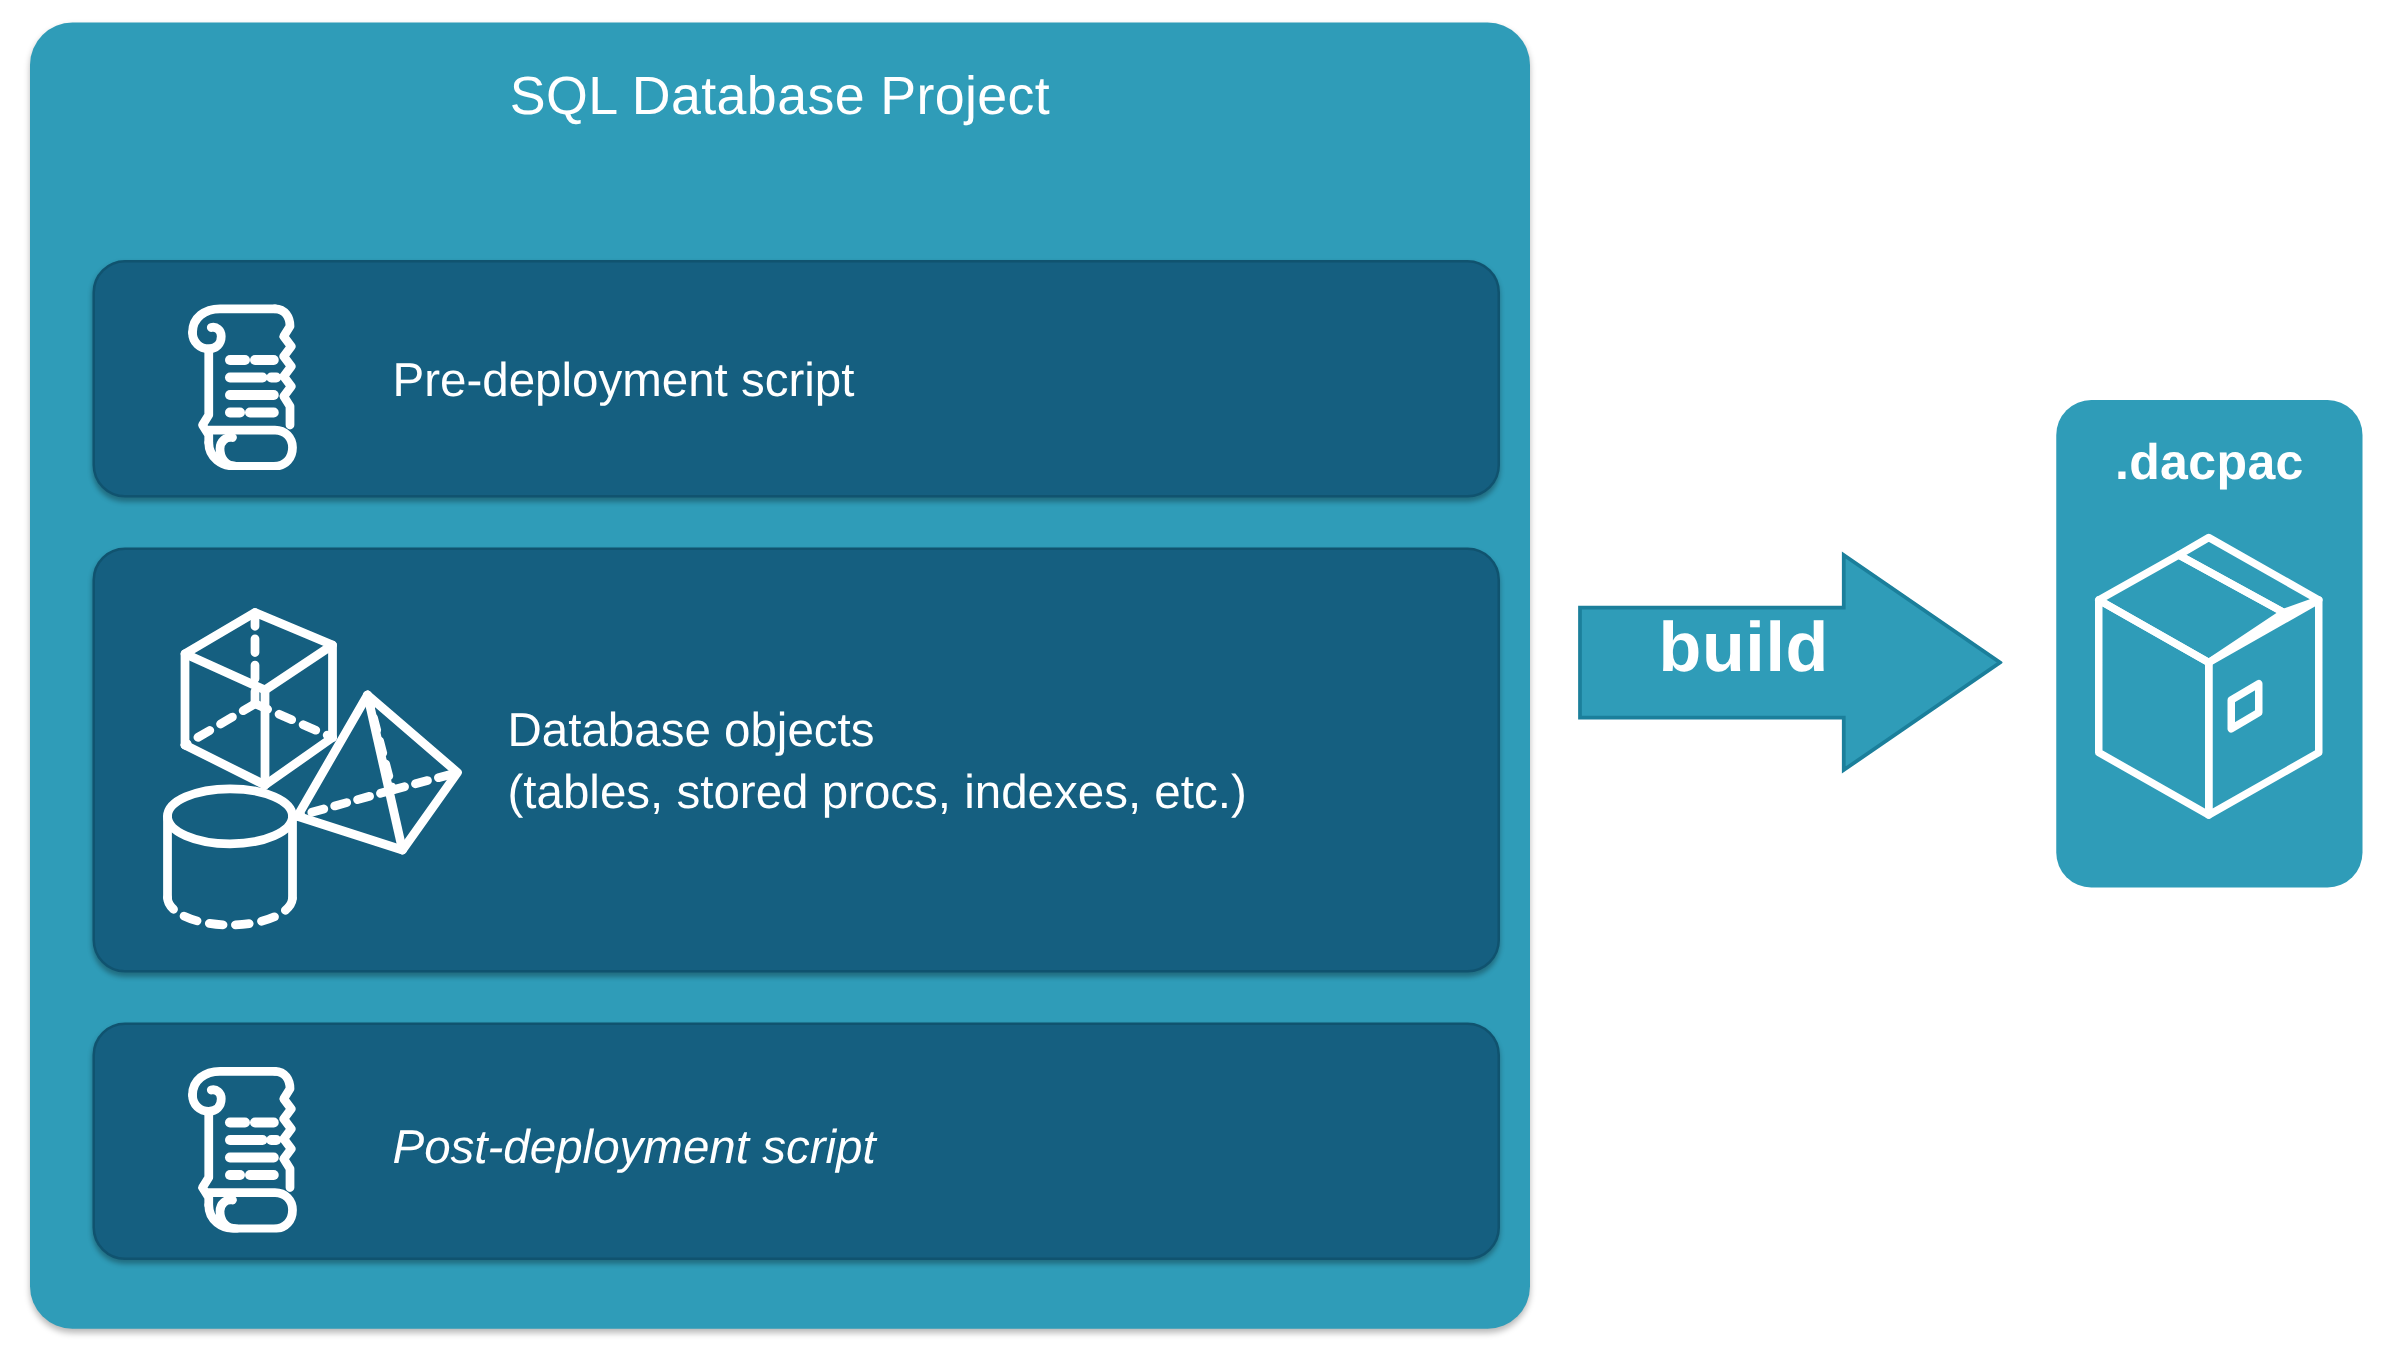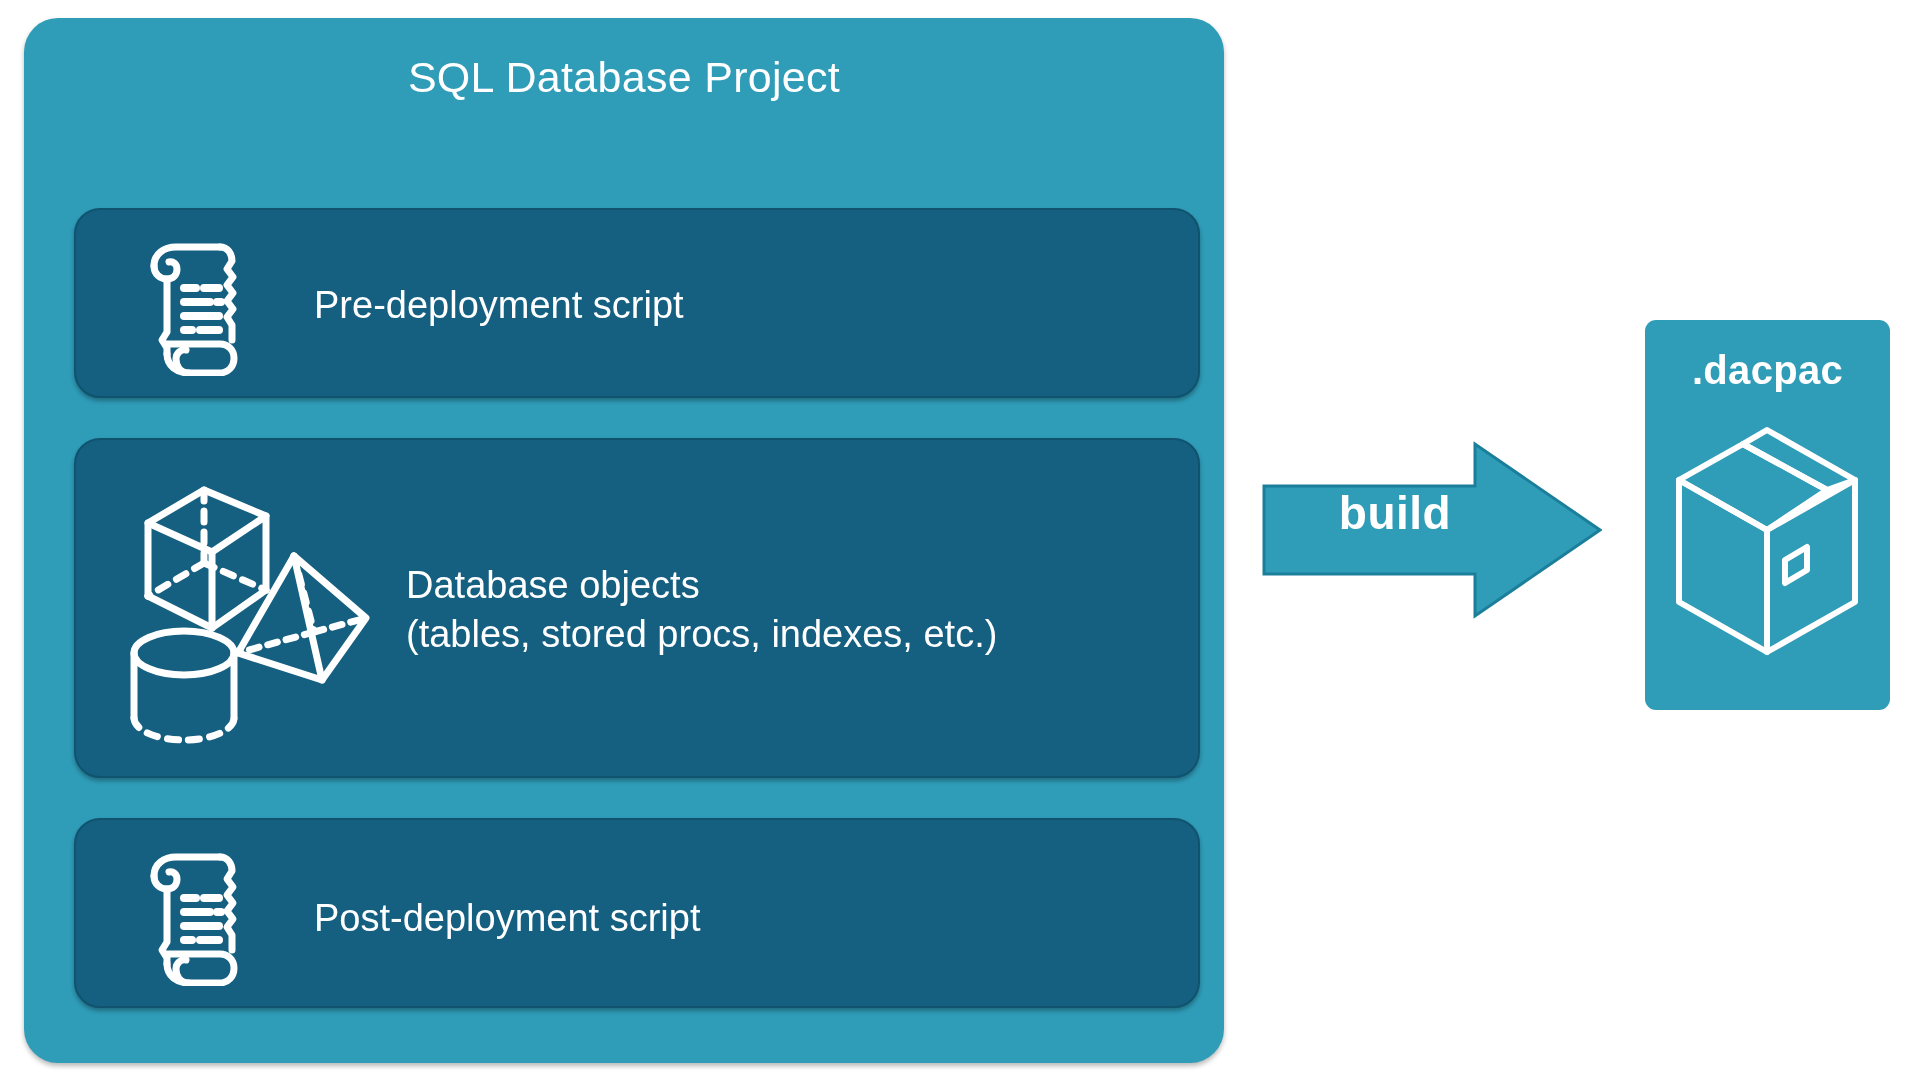--- a/index.html
+++ b/index.html
@@ -71,56 +71,56 @@
   }
   .card-label {
     position: absolute;
     color: #ffffff;
     font-size: 38px;
     font-weight: 400;
     line-height: 1.28;
     white-space: pre-line;
   }
   .card-pre .card-label  { left: 238px; top: 0; height: 190px; display: flex; align-items: center; }
-  .card-post .card-label { left: 238px; top: 0; height: 196px; display: flex; align-items: center; }
+  .card-post .card-label { left: 238px; top: 0; height: 196px; display: flex; align-items: center; font-style: italic; }
   .card-obj .card-label  { left: 330px; top: 0; height: 340px; display: flex; align-items: center; }
 
   .scroll-icon { left: 48px; top: 26px; }
   .shapes-icon { left: 50px; top: 28px; }
 
   
   .build-arrow {
     position: absolute;
     left: 1262px;
     top: 440px;
     width: 340px;
     height: 180px;
   }
   .build-label {
     position: absolute;
     left: 1300px;
     top: 490px;
     width: 190px;
     text-align: center;
     color: #ffffff;
-    font-size: 46px;
+    font-size: 56px;
     font-weight: bold;
     letter-spacing: 0.5px;
     line-height: 1;
   }
 
   
   .dacpac-card {
     position: absolute;
     left: 1645px;
     top: 320px;
     width: 245px;
     height: 390px;
     background: #2f9cb8;
-    border-radius: 11px;
+    border-radius: 28px;
     box-sizing: border-box;
   }
   .dacpac-title {
     position: absolute;
     left: 0;
     top: 28px;
     width: 245px;
     text-align: center;
     color: #ffffff;
     font-size: 40px;

